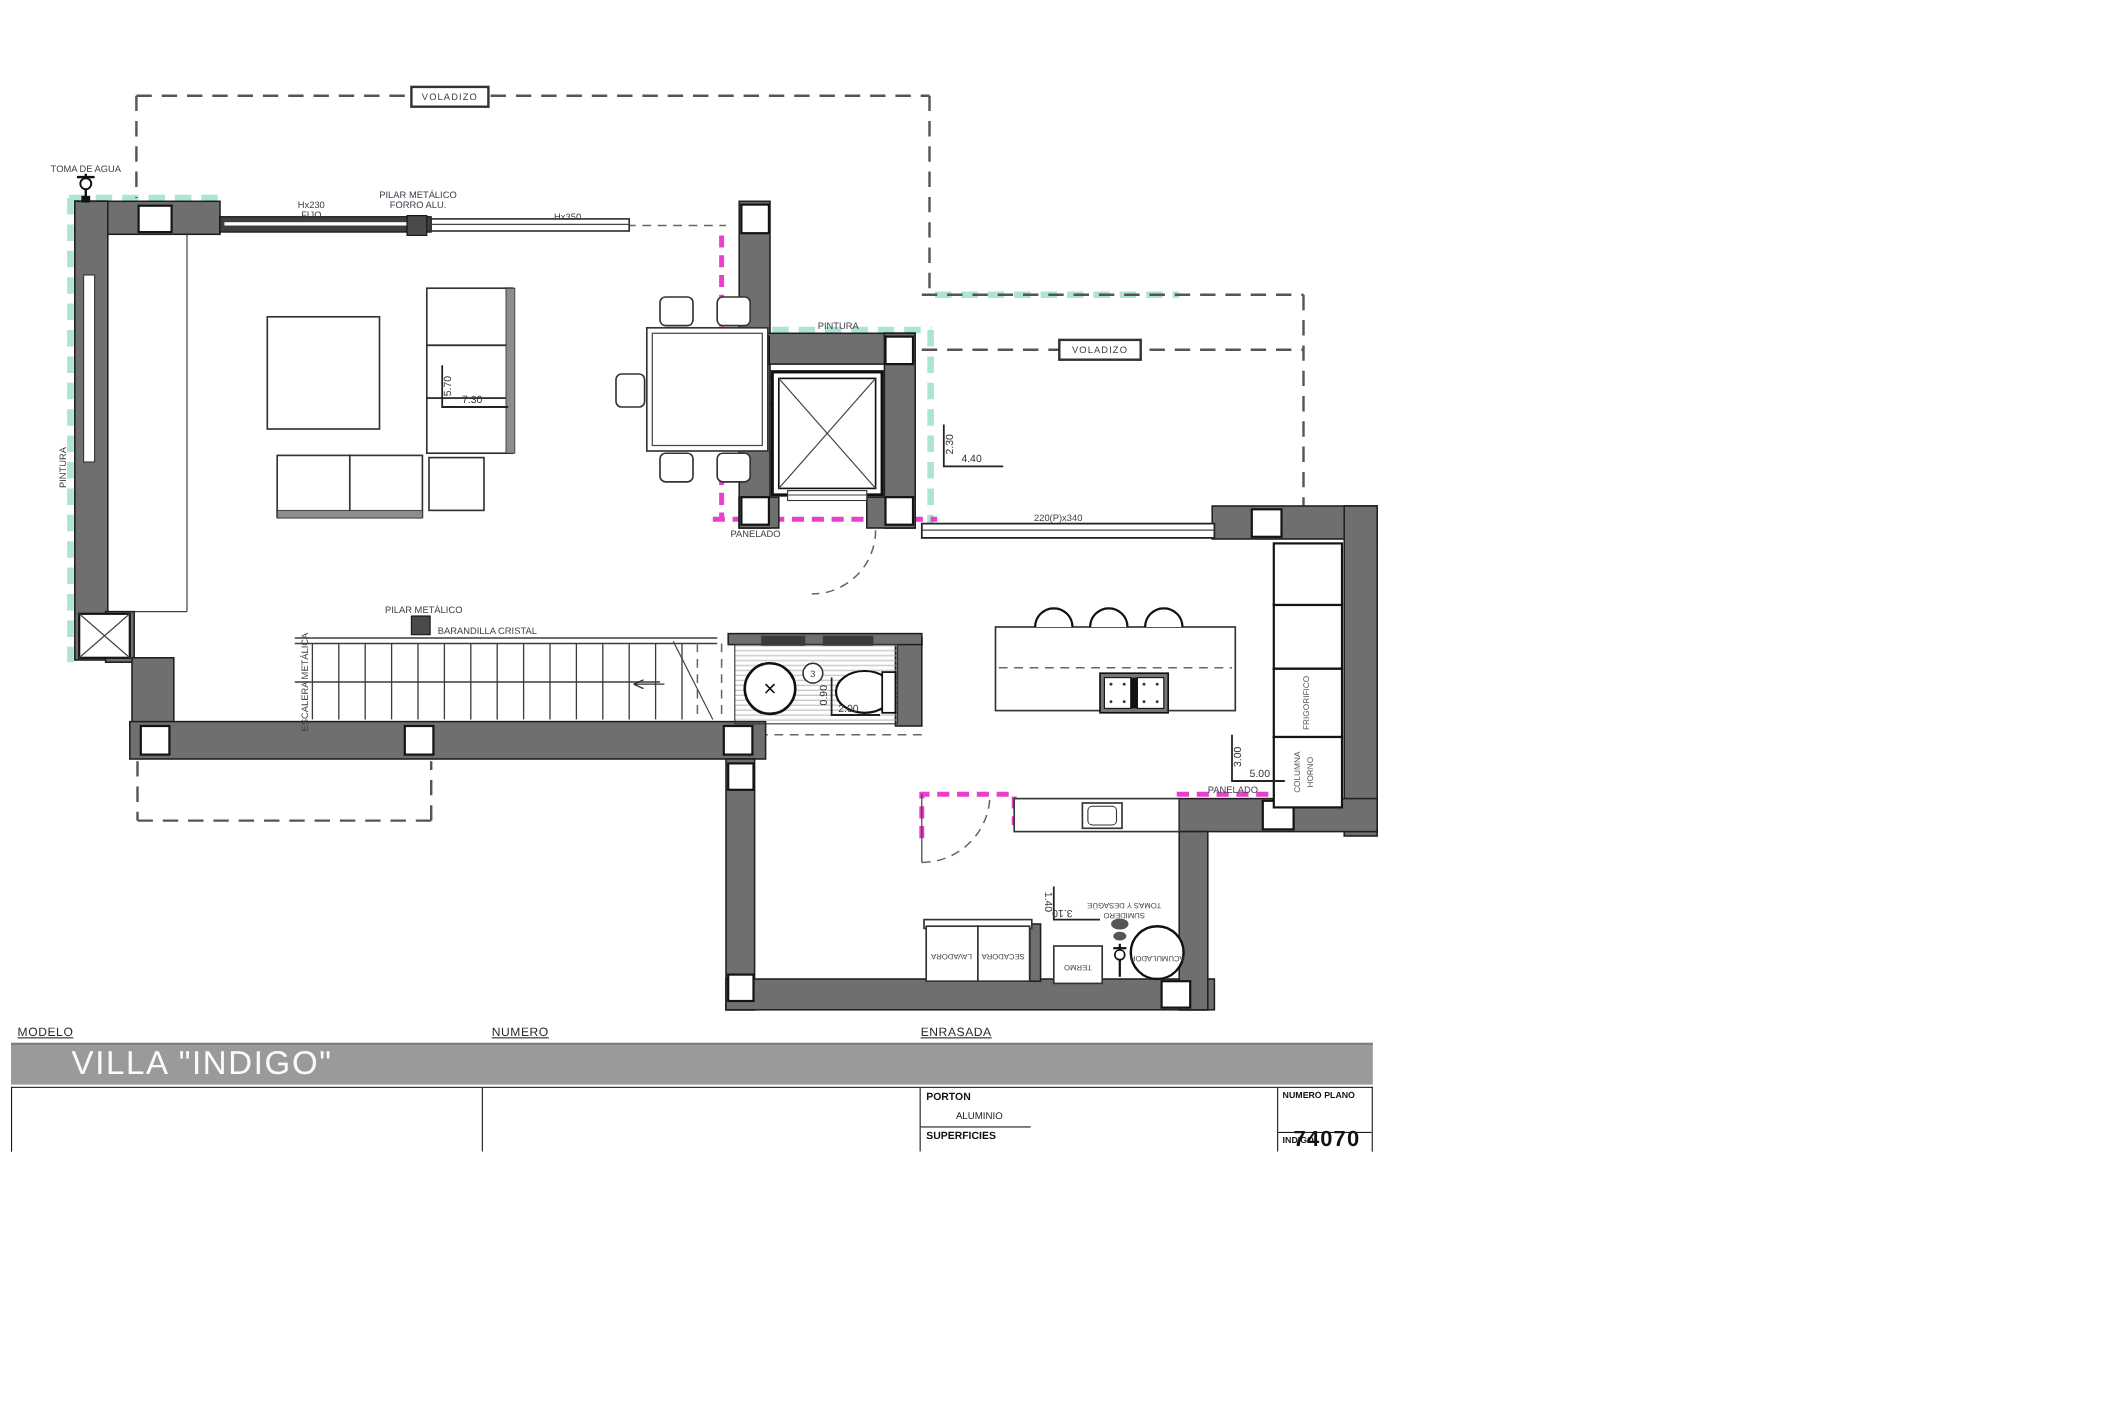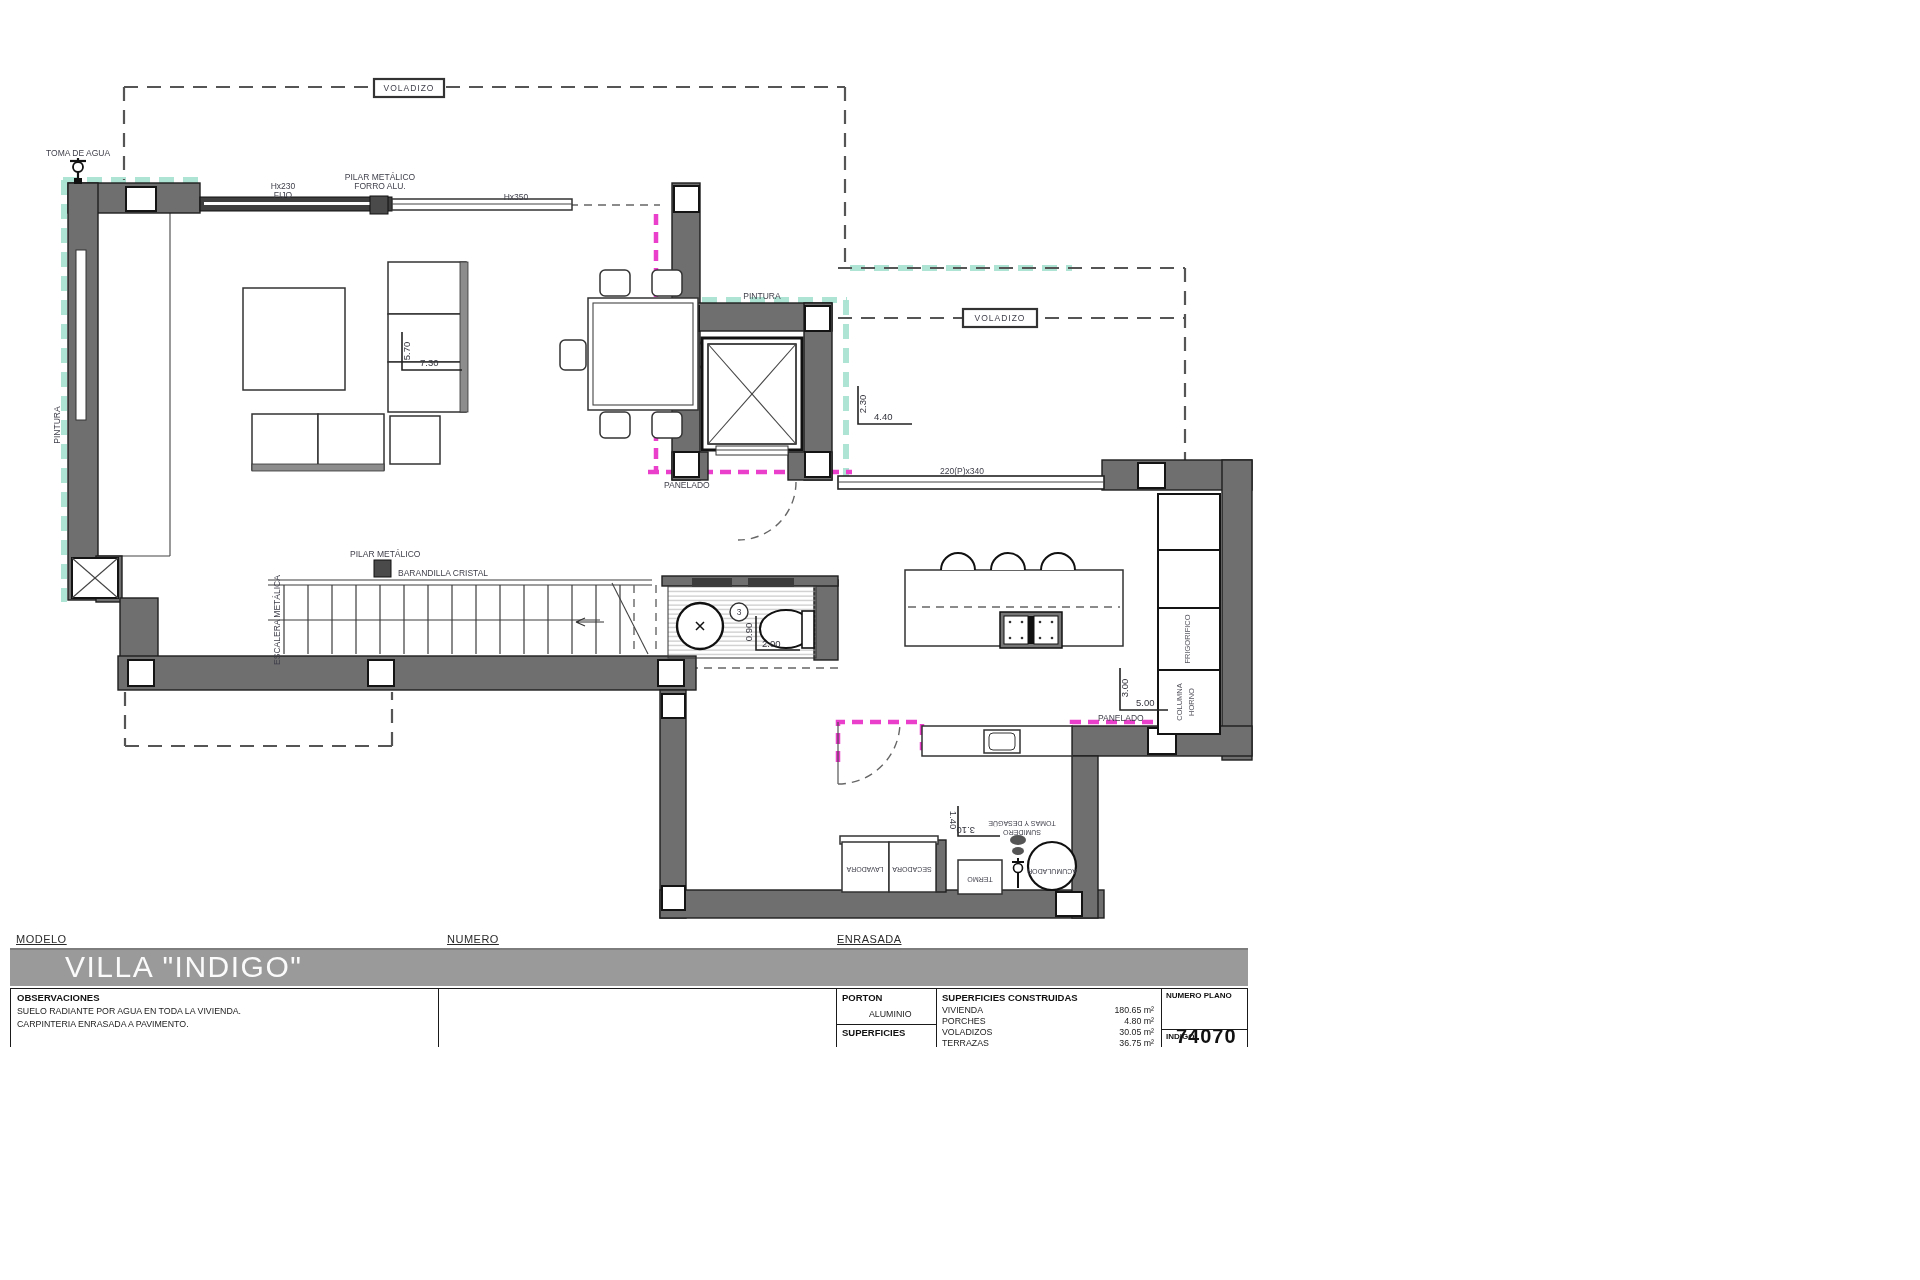--- a/index.html
+++ b/index.html
@@ -320,46 +320,30 @@
   <span class="tb-label" style="left:6px">MODELO</span>
   <span class="tb-label" style="left:437px">NUMERO</span>
   <span class="tb-label" style="left:827px">ENRASADA</span>
 
   <div class="tb-bar">
     <span style="left:55px">VILLA "INDIGO"</span>
   </div>
 
   <div class="tb-table">
 
-    <div class="tb-col first" style="left:0;width:427px">
-      <span class="cell-h" style="left:6px;top:3px">OBSERVACIONES</span>
-      <span class="cell-t" style="left:6px;top:17px">SUELO RADIANTE POR AGUA EN TODA LA VIVIENDA.</span>
-      <span class="cell-t" style="left:6px;top:30px">CARPINTERIA ENRASADA A PAVIMENTO.</span>
-    </div>
 
     <div class="tb-col" style="left:427px;width:398px"></div>
 
     <div class="tb-col" style="left:825px;width:100px">
       <span class="cell-h" style="left:5px;top:3px">PORTON</span>
       <span class="cell-t" style="left:32px;top:20px">ALUMINIO</span>
       <div class="hr" style="top:35px"></div>
       <span class="cell-h" style="left:5px;top:38px">SUPERFICIES</span>
     </div>
 
-    <div class="tb-col" style="left:925px;width:225px">
-      <span class="cell-h" style="left:5px;top:3px">SUPERFICIES CONSTRUIDAS</span>
-      <span class="cell-t" style="left:5px;top:16px">VIVIENDA</span>
-      <span class="cell-t" style="right:8px;top:16px">180.65 m²</span>
-      <span class="cell-t" style="left:5px;top:27px">PORCHES</span>
-      <span class="cell-t" style="right:8px;top:27px">4.80 m²</span>
-      <span class="cell-t" style="left:5px;top:38px">VOLADIZOS</span>
-      <span class="cell-t" style="right:8px;top:38px">30.05 m²</span>
-      <span class="cell-t" style="left:5px;top:49px">TERRAZAS</span>
-      <span class="cell-t" style="right:8px;top:49px">36.75 m²</span>
-    </div>
 
     <div class="tb-col" style="left:1150px;width:86px">
       <span class="cell-h" style="left:4px;top:2px;font-size:8px">NUMERO PLANO</span>
       <span class="num-plano" style="left:14px;top:12px">74070</span>
       <div class="hr" style="top:40px"></div>
       <span class="cell-h" style="left:4px;top:43px;font-size:8px">INDIGO</span>
     </div>
   </div>
 </div>
 

